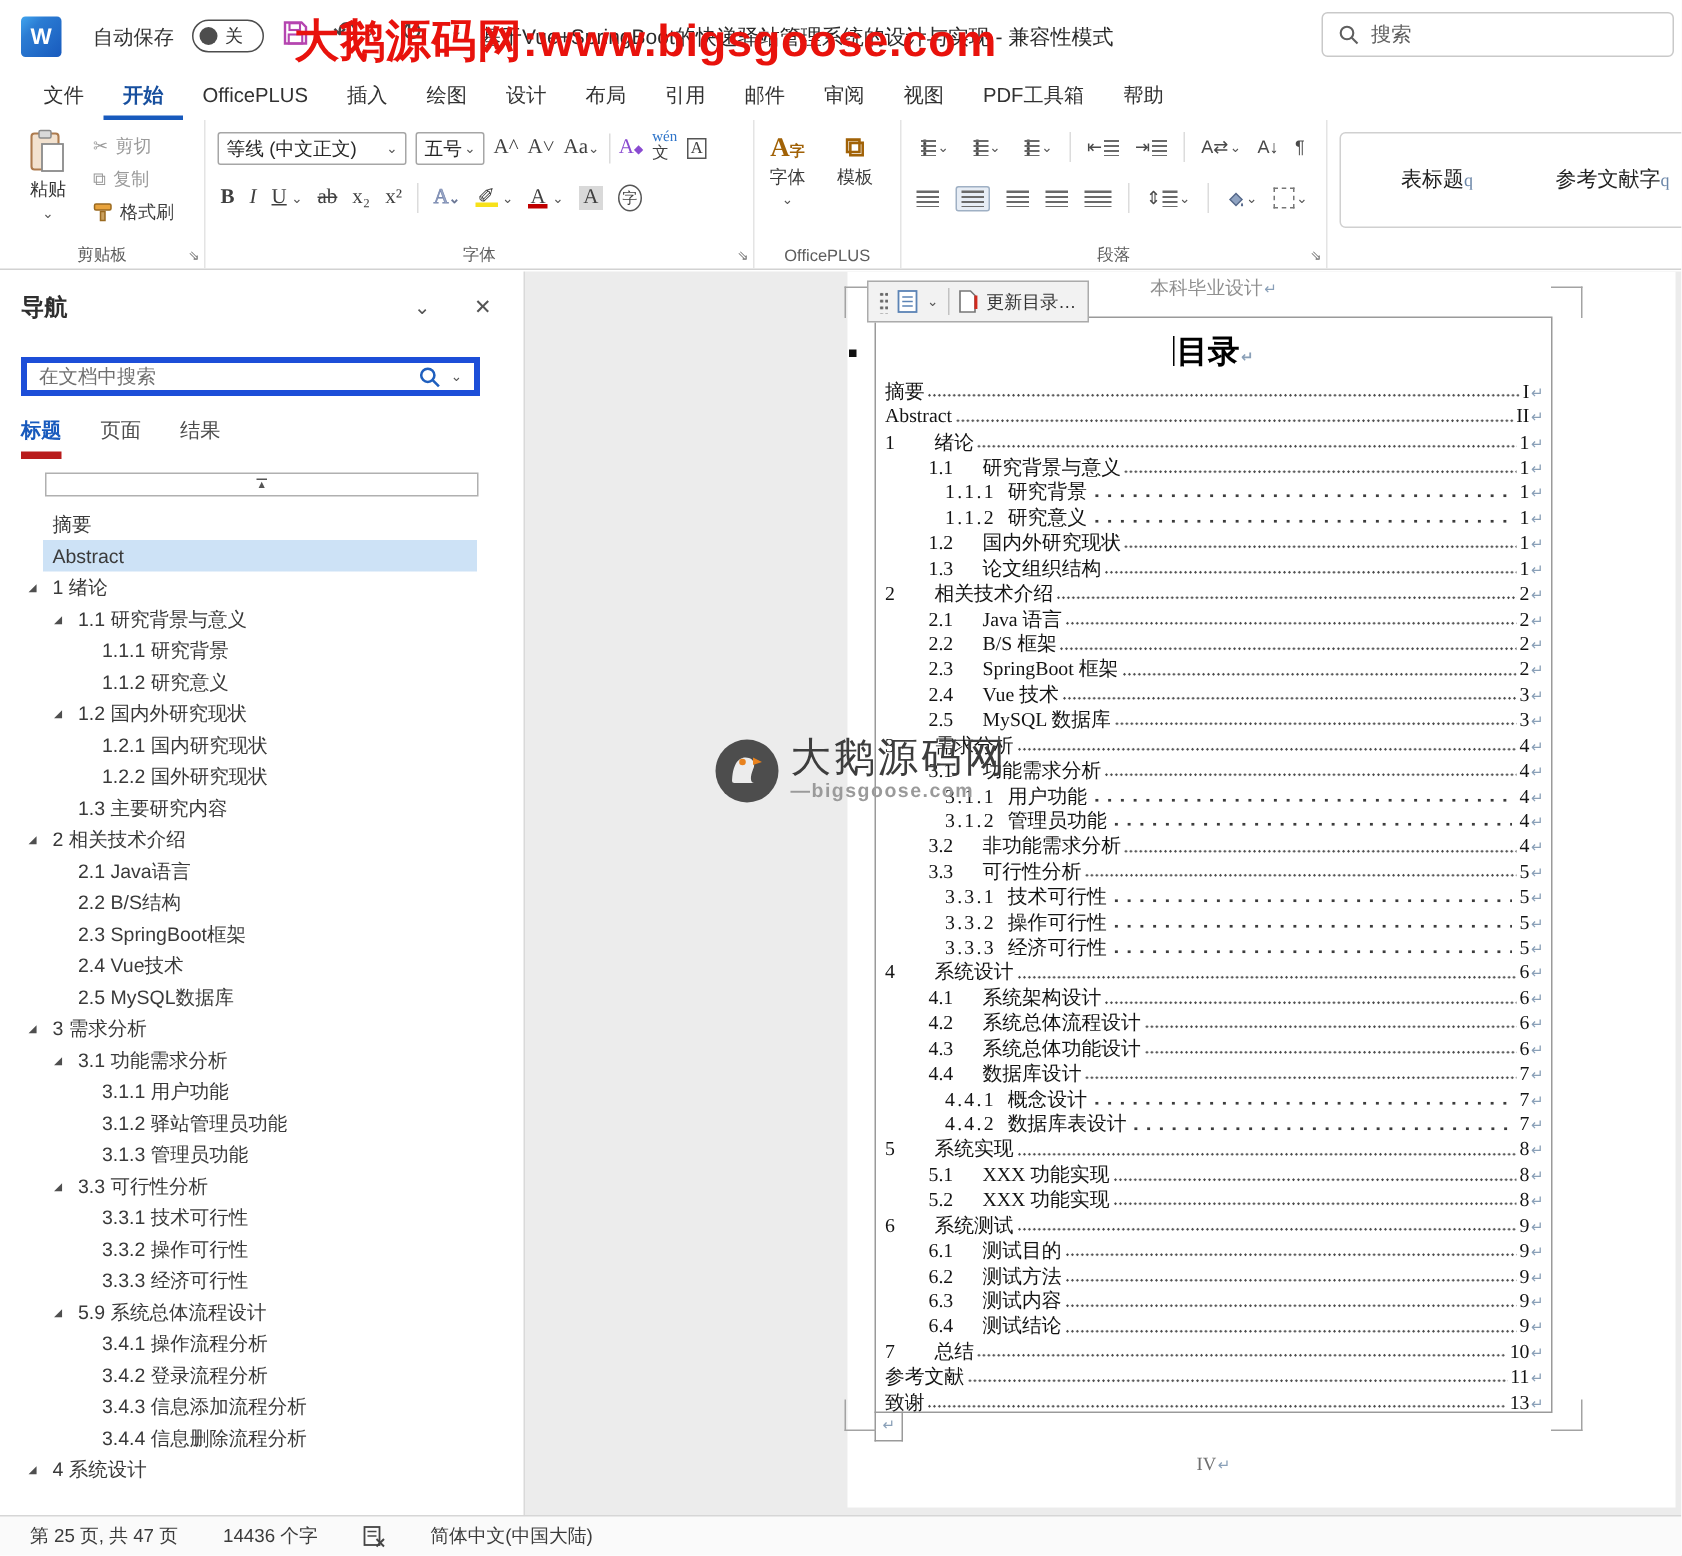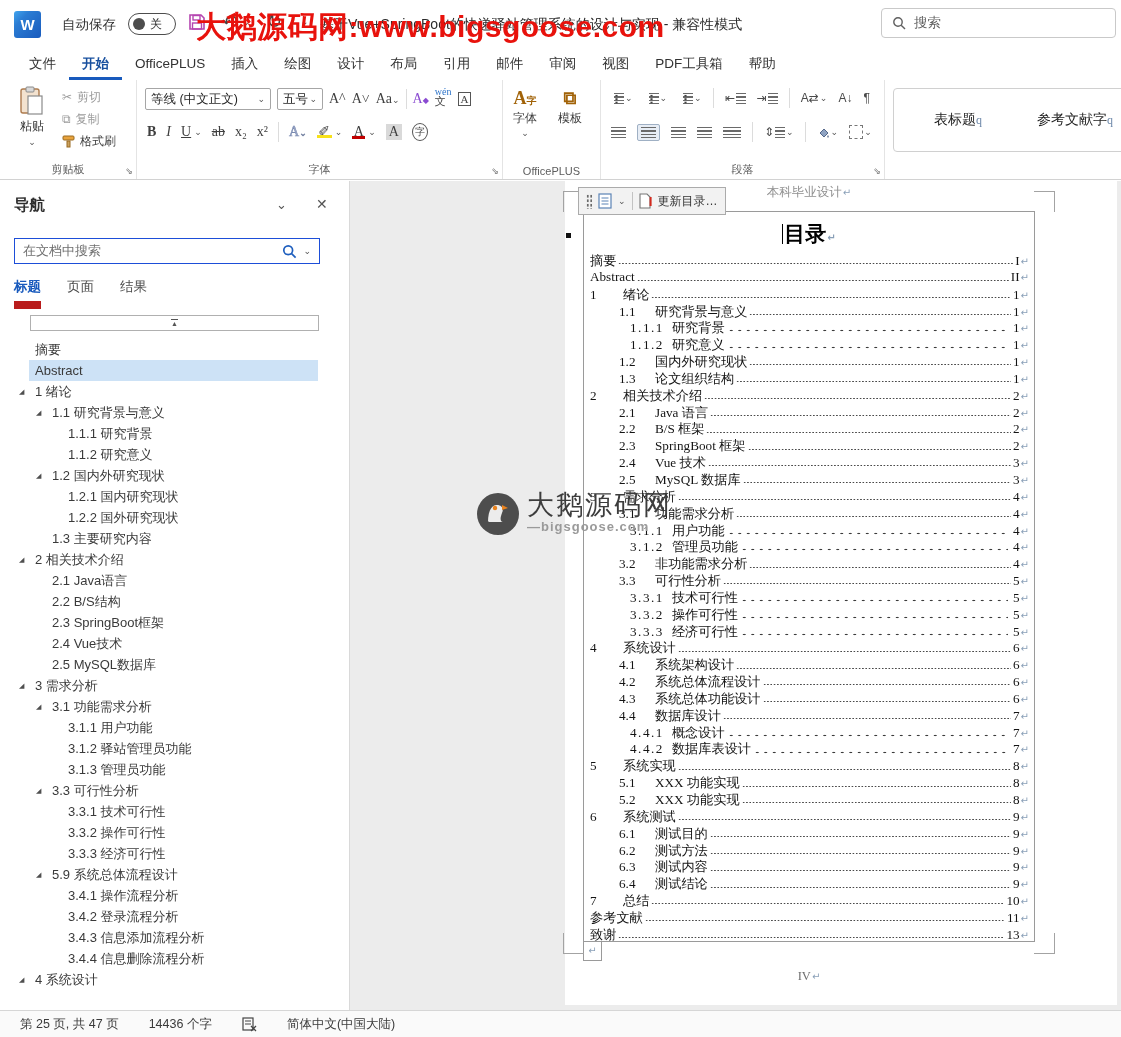--- a/index.html
+++ b/index.html
@@ -66,25 +66,25 @@
   .stylebox{margin:8px 6px 0 8px;height:62px;border:1px solid #d0d0d0;border-radius:4px;background:#fff;
             display:flex;align-items:center;gap:55px;padding:0 40px}
   .styleitem{font-size:14px;color:#222;font-family:"Liberation Serif",serif;white-space:nowrap}
   .stylemark{color:#6b86a8;font-size:12px}
 
   
   .nav{position:absolute;left:0;top:181px;width:349px;bottom:27px;background:#fff;border-right:1px solid #d9d9d9;overflow:hidden}
   .nav-title{position:absolute;left:14px;top:14px;font-size:15.5px;font-weight:700;color:#2f2f2f}
   .nav-min{position:absolute;left:276px;top:16px;font-size:13px;color:#555}
   .nav-close{position:absolute;left:316px;top:15px;font-size:14px;color:#555}
-  .nav-search{position:absolute;left:14px;top:57px;width:306px;height:26px;border:1px solid #1d4ed8;background:#fff;
+  .nav-search{position:absolute;left:14px;top:57px;width:306px;height:26px;border:4px solid #1d4ed8;background:#fff;
               display:flex;align-items:center;padding:0 8px;box-sizing:border-box;font-size:13px;color:#6f6f6f;gap:6px}
   .nav-search .grow{flex:1}
   .nav-tabs{position:absolute;left:14px;top:97px;display:flex;gap:26px;font-size:13.5px;color:#4c4c4c}
-  .nav-tab.active{color:#185abd;font-weight:600;border-bottom:8px solid #b91c1c;padding-bottom:5px}
+  .nav-tab.active{color:#185abd;font-weight:600;border-bottom:5px solid #b91c1c;padding-bottom:5px}
   .jumpbar{position:absolute;left:30px;top:134px;width:287px;height:14px;border:1px solid #b0b0b0;
            display:flex;align-items:center;justify-content:center}
   .jump-ico{font-size:7px;color:#555;border-top:1px solid #555;line-height:6px;padding-top:1px}
   .nav-list{position:absolute;left:0;top:158px;width:100%}
   .nrow{position:relative;height:21px;display:flex;align-items:center;font-size:13px;color:#3a3a3a;white-space:nowrap}
   .nrow.sel{background:linear-gradient(to right,transparent 29px,#cde2f6 29px,#cde2f6 318px,transparent 318px)}
   .nrow .tri{position:absolute;font-size:7px;color:#4f4f4f;top:7px}
   .nrow.l0{padding-left:35px}.nrow.l1{padding-left:35px}.nrow.l2{padding-left:52px}.nrow.l3{padding-left:68px}
   .nrow.l1 .tri{left:19px}.nrow.l2 .tri{left:36px}
 

